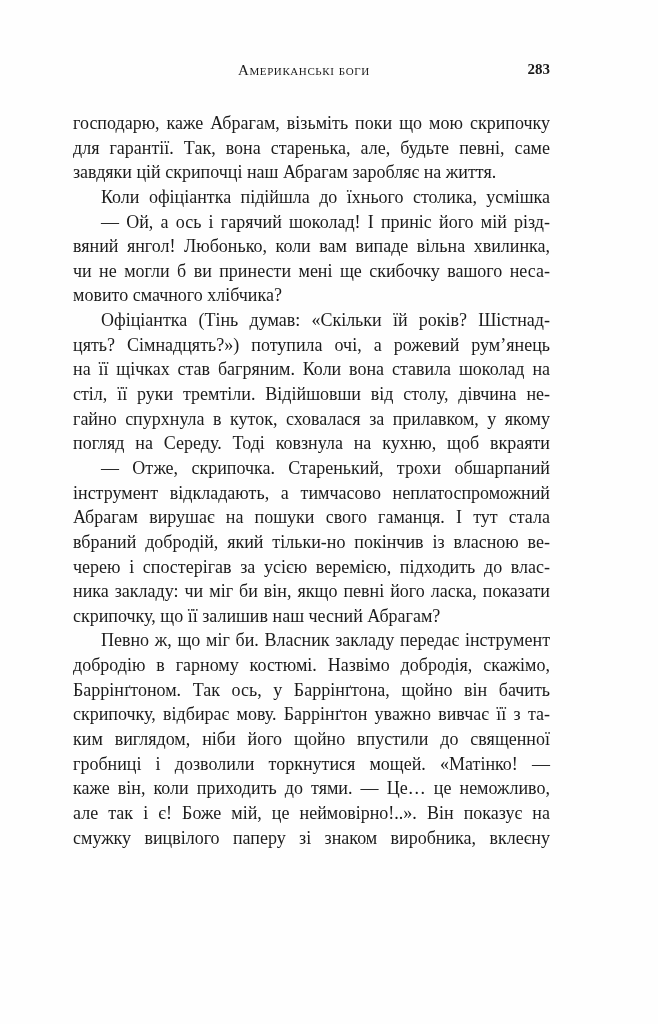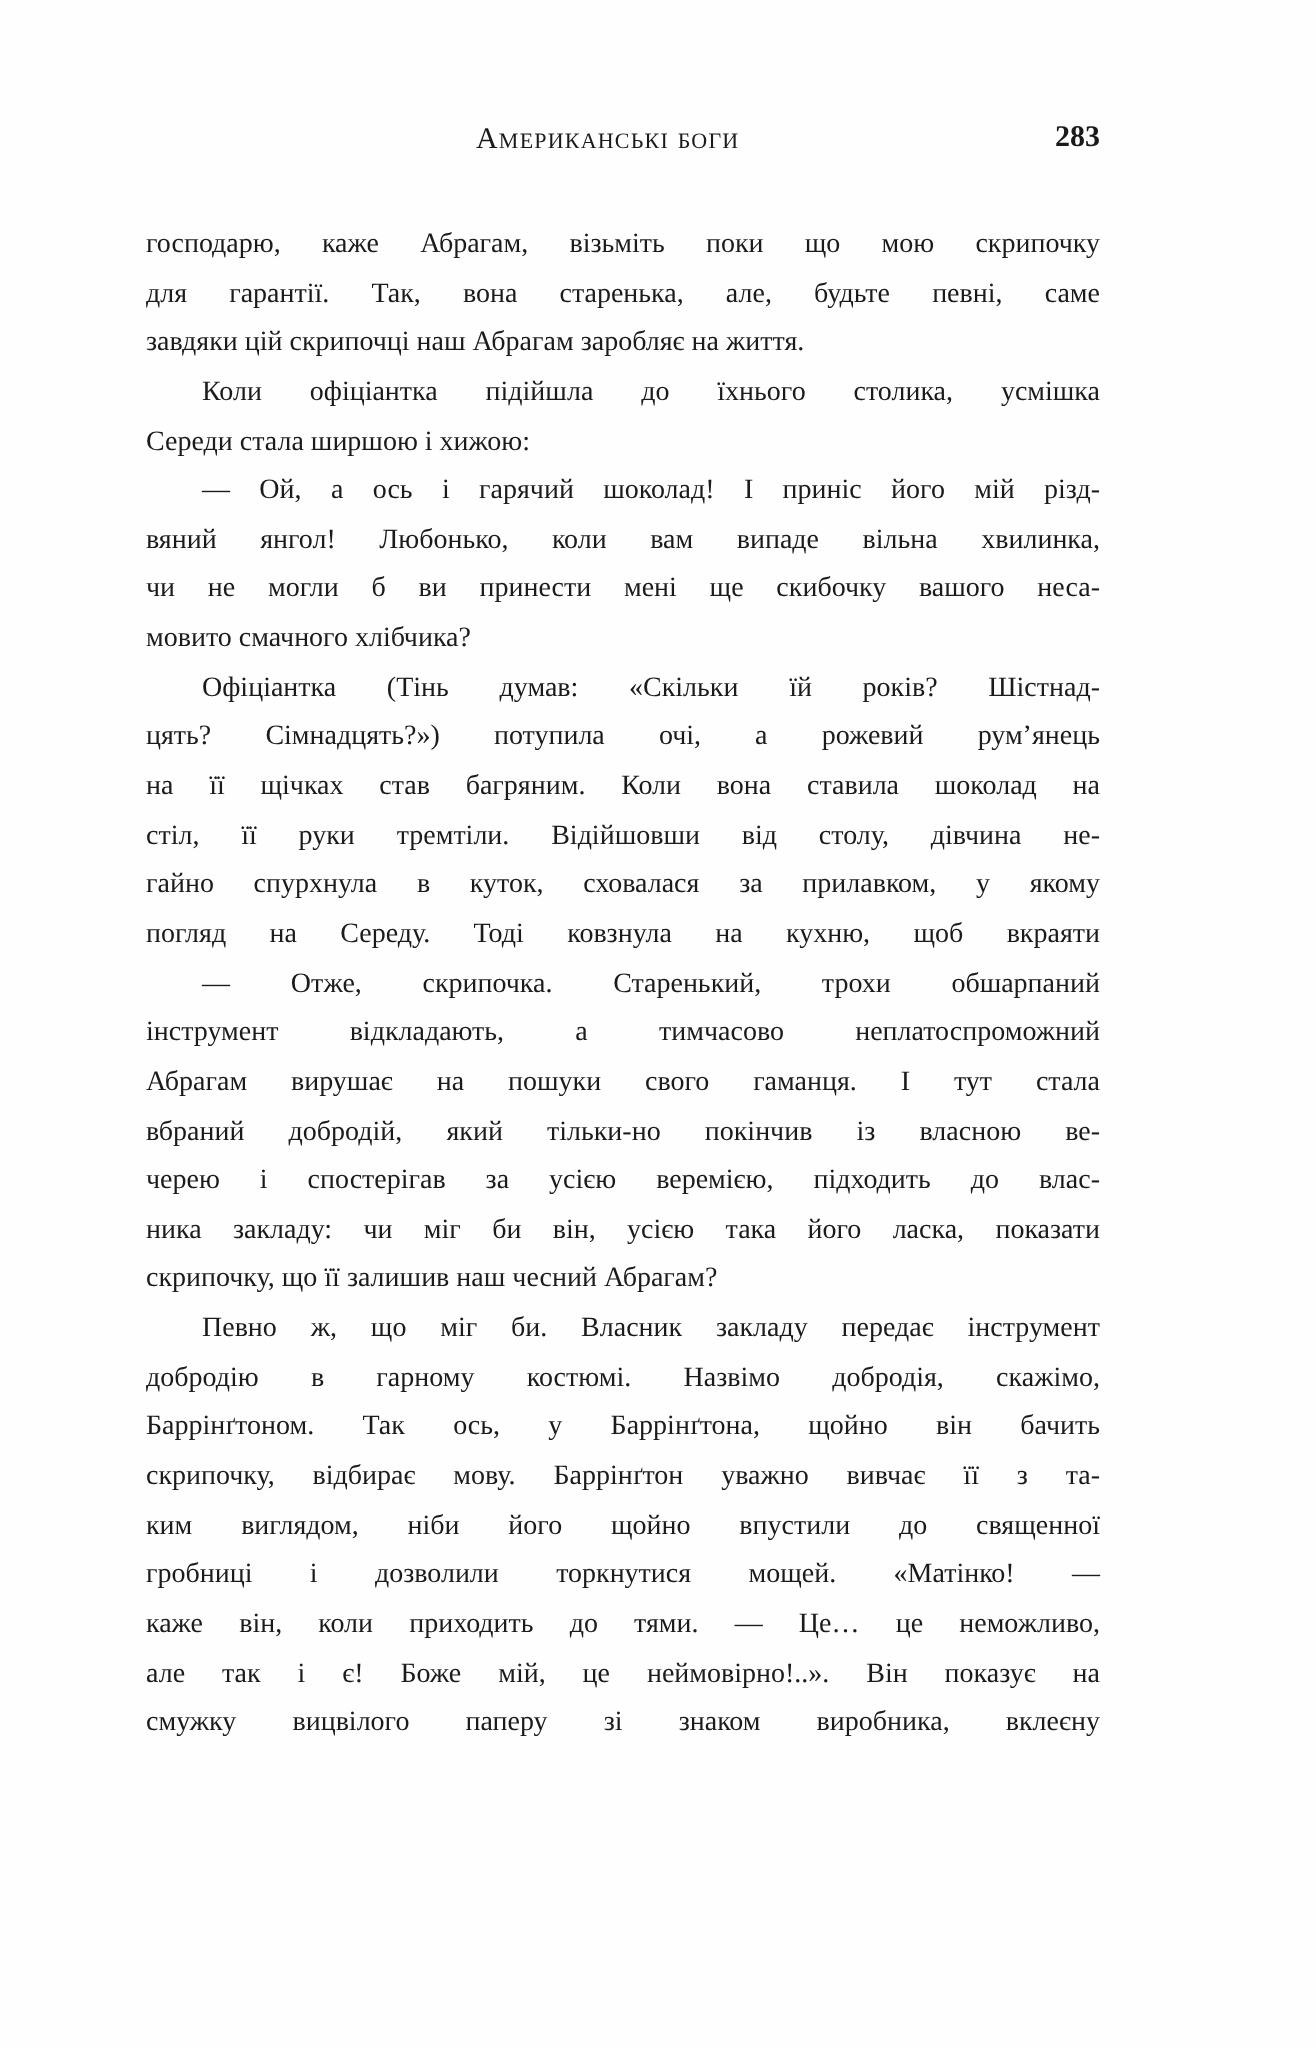--- a/index.html
+++ b/index.html
@@ -13,21 +13,21 @@
     position: absolute; left: 165px; top: 0;
     font-size: 15px; letter-spacing: 0.6px; font-variant: small-caps;
   }
   .page-number {
     position: absolute; right: 0; top: -1px;
     font-size: 15px; font-weight: bold;
   }
   .body-text {
     position: absolute; top: 111px; left: 73px; width: 477px;
     font-family: "Liberation Serif", "DejaVu Serif", serif;
-    font-size: 14px; line-height: 24.65px; color: #1b1b1b;
+    font-size: 18px; line-height: 24.65px; color: #1b1b1b;
   }
   .line {
     display: block; white-space: nowrap; height: 24.65px;
     text-align: justify; text-align-last: justify;
   }
   .line.last { text-align-last: left; }
   .line.indent { padding-left: 28px; }
 </style>
 </head>
 <body>
@@ -35,37 +35,36 @@
 <div class="page">
   <div class="running-head">
     <span class="running-title">Американські боги</span>
     <span class="page-number">283</span>
   </div>
   <div class="body-text" id="body-text">
       <span class="line">господарю, каже Абрагам, візьміть поки що мою скрипочку</span>
       <span class="line">для гарантії. Так, вона старенька, але, будьте певні, саме</span>
       <span class="line last">завдяки цій скрипочці наш Абрагам заробляє на життя.</span>
       <span class="line indent">Коли офіціантка підійшла до їхнього столика, усмішка</span>
-      <span class="line last">Середи стала ширшою і хижою:</span>
       <span class="line indent">— Ой, а ось і гарячий шоколад! І приніс його мій різд-</span>
       <span class="line">вяний янгол! Любонько, коли вам випаде вільна хвилинка,</span>
       <span class="line">чи не могли б ви принести мені ще скибочку вашого неса-</span>
       <span class="line last">мовито смачного хлібчика?</span>
       <span class="line indent">Офіціантка (Тінь думав: «Скільки їй років? Шістнад-</span>
       <span class="line">цять? Сімнадцять?») потупила очі, а рожевий рум’янець</span>
       <span class="line">на її щічках став багряним. Коли вона ставила шоколад на</span>
       <span class="line">стіл, її руки тремтіли. Відійшовши від столу, дівчина не-</span>
       <span class="line">гайно спурхнула в куток, сховалася за прилавком, у якому</span>
       <span class="line">погляд на Середу. Тоді ковзнула на кухню, щоб вкраяти</span>
       <span class="line indent">— Отже, скрипочка. Старенький, трохи обшарпаний</span>
       <span class="line">інструмент відкладають, а тимчасово неплатоспроможний</span>
       <span class="line">Абрагам вирушає на пошуки свого гаманця. І тут стала</span>
       <span class="line">вбраний добродій, який тільки-но покінчив із власною ве-</span>
       <span class="line">черею і спостерігав за усією веремією, підходить до влас-</span>
-      <span class="line">ника закладу: чи міг би він, усією така його ласка, показати</span>
+      <span class="line">ника закладу: чи міг би він, якщо певні його ласка, показати</span>
       <span class="line last">скрипочку, що її залишив наш чесний Абрагам?</span>
       <span class="line indent">Певно ж, що міг би. Власник закладу передає інструмент</span>
       <span class="line">добродію в гарному костюмі. Назвімо добродія, скажімо,</span>
       <span class="line">Баррінґтоном. Так ось, у Баррінґтона, щойно він бачить</span>
       <span class="line">скрипочку, відбирає мову. Баррінґтон уважно вивчає її з та-</span>
       <span class="line">ким виглядом, ніби його щойно впустили до священної</span>
       <span class="line">гробниці і дозволили торкнутися мощей. «Матінко! —</span>
       <span class="line">каже він, коли приходить до тями. — Це… це неможливо,</span>
       <span class="line">але так і є! Боже мій, це неймовірно!..». Він показує на</span>
       <span class="line">смужку вицвілого паперу зі знаком виробника, вклеєну</span>

